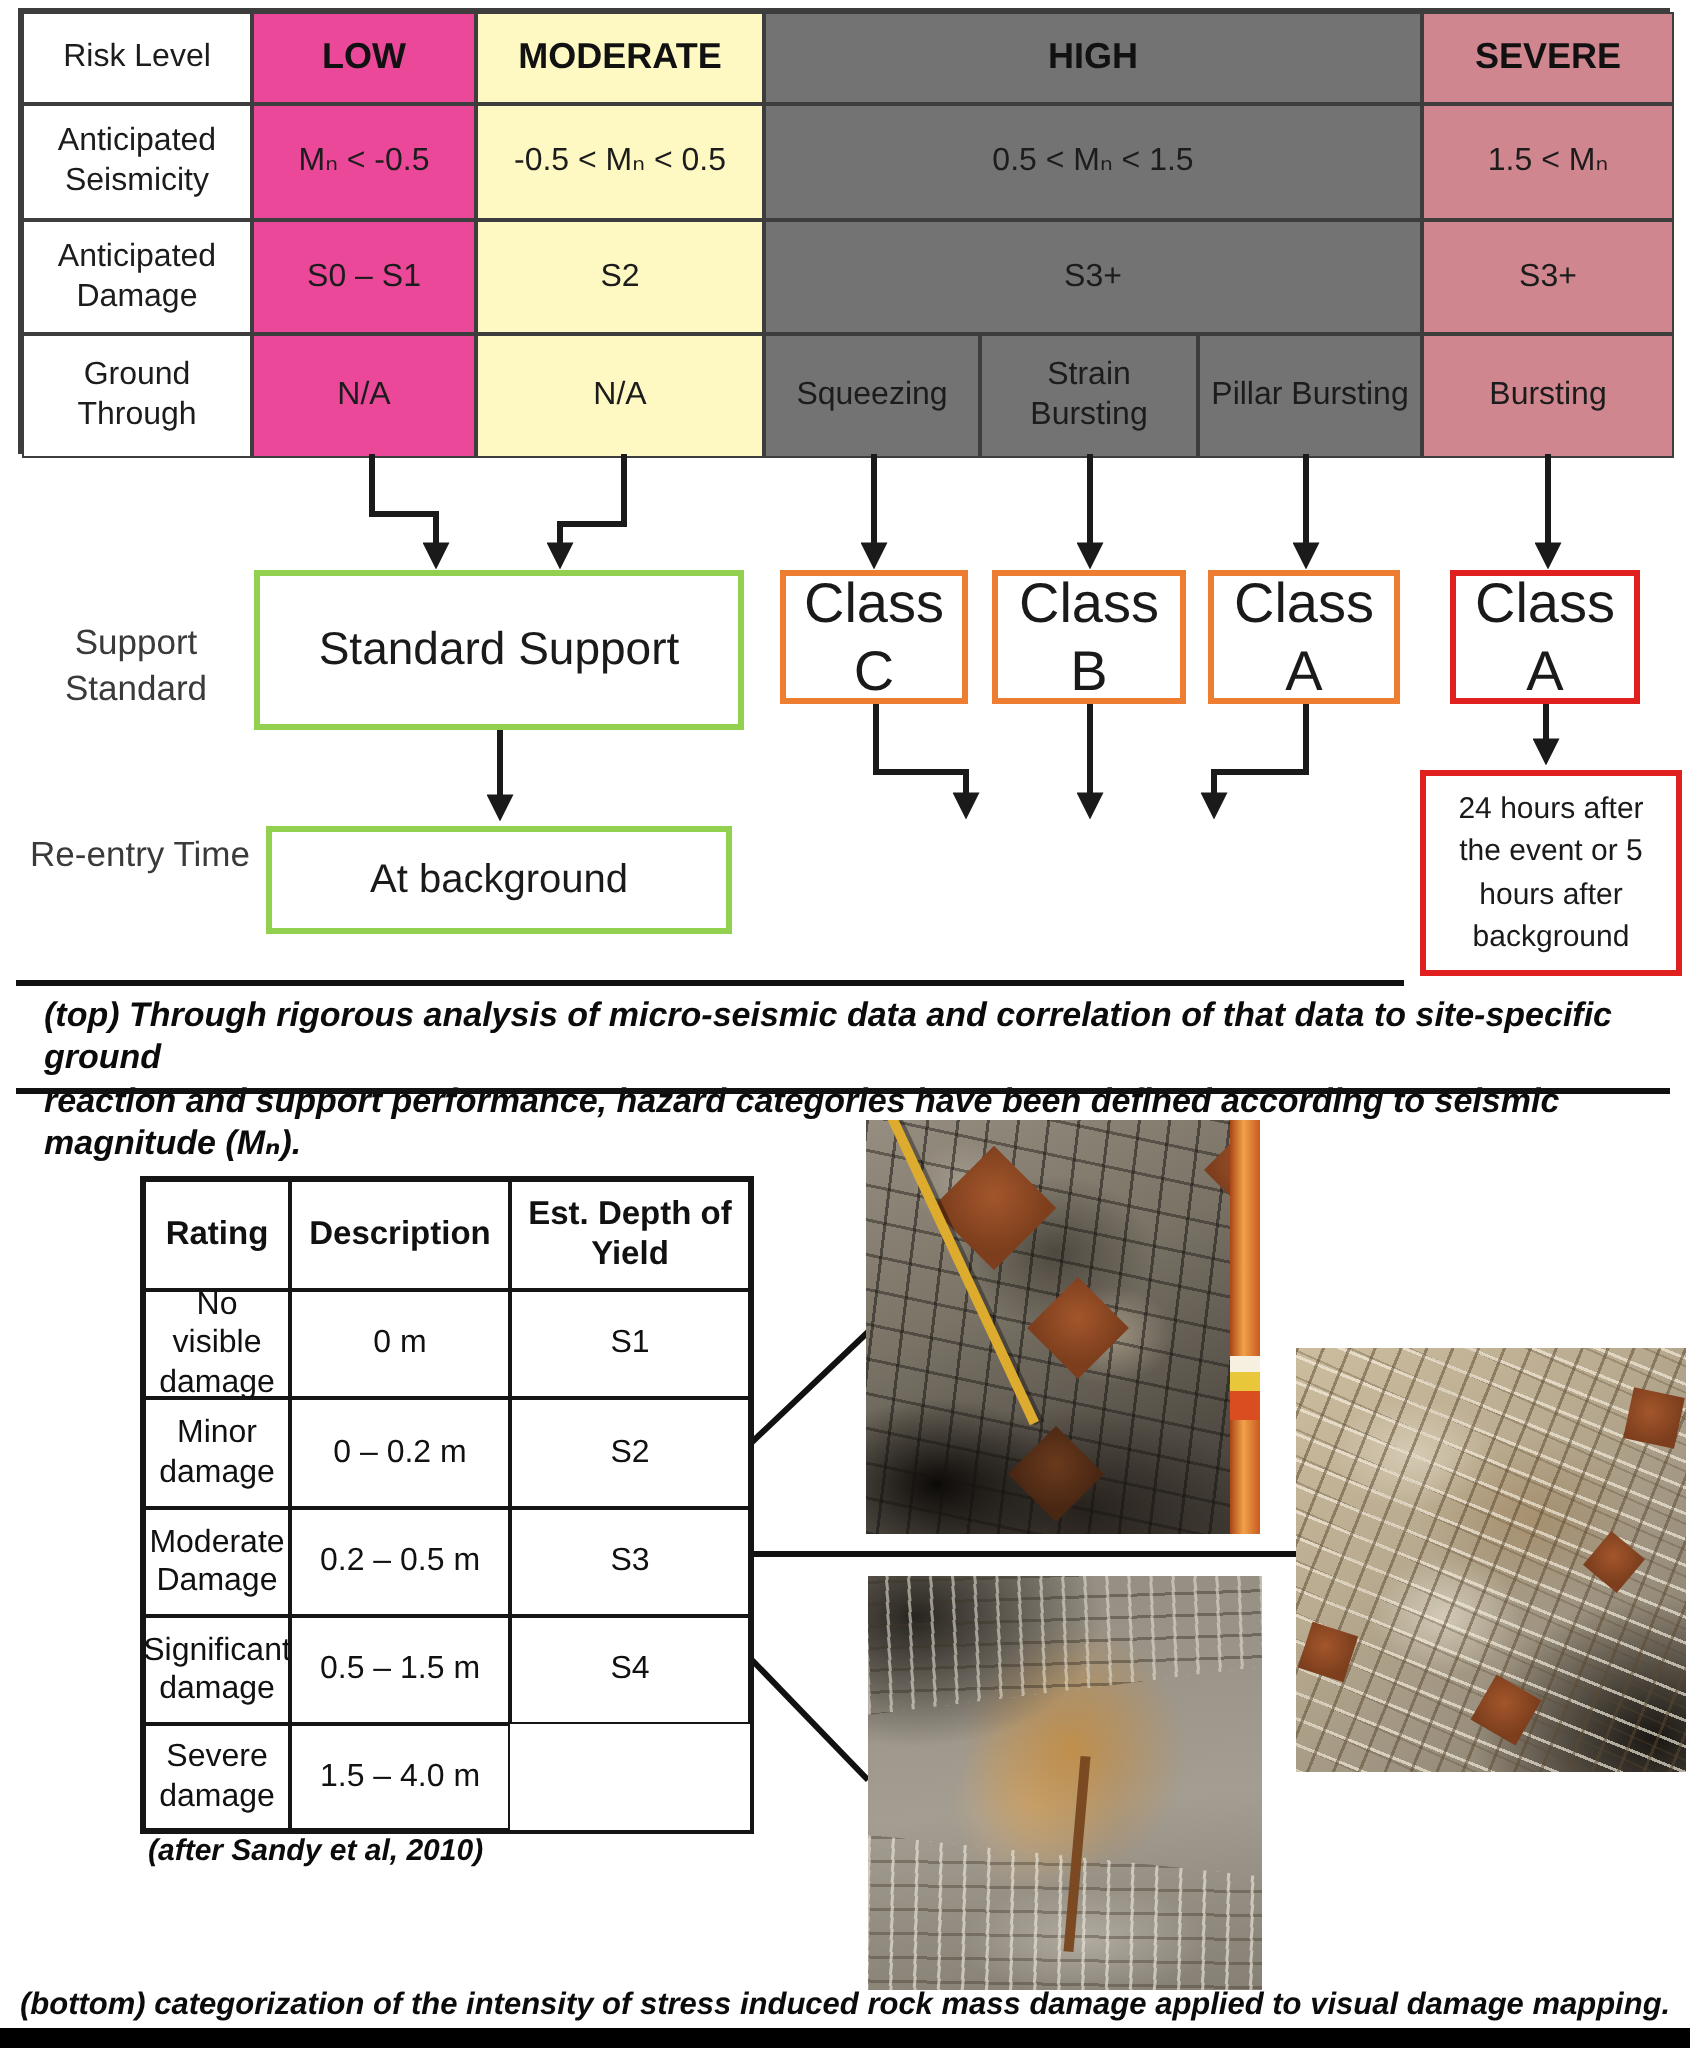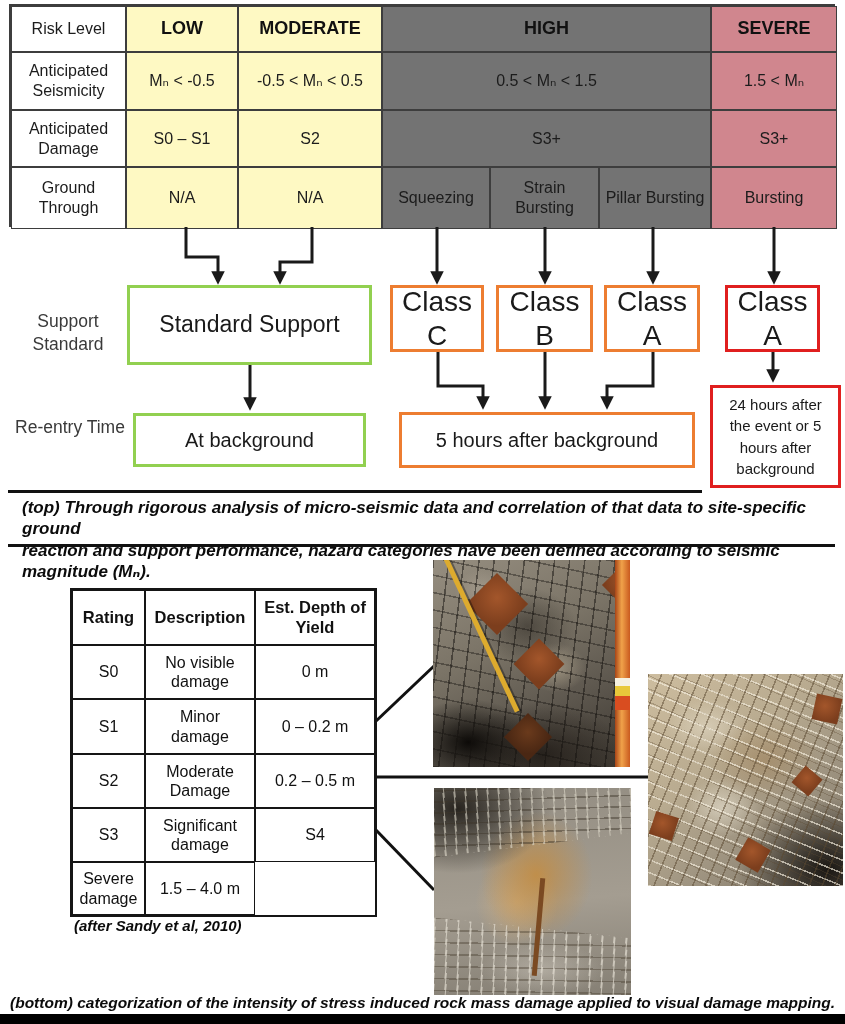--- a/index.html
+++ b/index.html
@@ -13,21 +13,21 @@
     grid-template-columns:115px 112px 144px 108px 109px 112px 126px;
     grid-template-rows:46px 58px 57px 62px;
     border:2px solid #3d3d3d;
   }
   .cell {
     border:1px solid #3d3d3d; display:flex; align-items:center; justify-content:center;
     text-align:center; font-size:16px; color:#1c1c1c; line-height:1.22; padding:2px 4px;
   }
   .cell.hdr { font-weight:bold; font-size:18px; color:#111; }
   .c-white { background:#fff; }
-  .c-low { background:#fef9c3;text-align:right; }
+  .c-low { background:#ec4899;text-align:right; }
   .c-mod { background:#fef9c3; }
   .c-high { background:#737373; }
   .c-sev { background:#d0868e; }
   .span3 { grid-column:span 3; }
 
   
   .flow-label {
     position:absolute; width:112px; text-align:center; font-size:17.5px;
     color:#3a3a3a; line-height:1.3;
   }
@@ -188,49 +188,48 @@
 
   <div class="flow-label fl-support">Support Standard</div>
   <div class="flow-label fl-reentry">Re-entry Time</div>
 
   <div class="fbox b-green bx-standard">Standard Support</div>
   <div class="fbox b-orange bx-classc">Class C</div>
   <div class="fbox b-orange bx-classb">Class B</div>
   <div class="fbox b-orange bx-classa-h">Class A</div>
   <div class="fbox b-red bx-classa-s">Class A</div>
   <div class="fbox b-green bx-atbg">At background</div>
-  <div class="fbox b-orange bx-5hr">5 hours after background</div>
   <div class="fbox b-red bx-24hr">24 hours after the event or 5 hours after background</div>
 
   <div class="rule rule-top"></div>
   <div class="caption cap-top">
     <div>(top) Through rigorous analysis of micro-seismic data and correlation of that data to site-specific ground</div>
     <div>reaction and support performance, hazard categories have been defined according to seismic magnitude (Mₙ).</div>
   </div>
   <div class="rule rule-bot"></div>
 
   <div class="damage-table">
     <div class="dcell dh">Rating</div>
     <div class="dcell dh">Description</div>
     <div class="dcell dh">Est. Depth of Yield</div>
 
-    <div class="dcell">S0</div>
     <div class="dcell col-desc">No visible damage</div>
     <div class="dcell">0 m</div>
 
     <div class="dcell">S1</div>
     <div class="dcell col-desc">Minor damage</div>
     <div class="dcell">0 – 0.2 m</div>
 
     <div class="dcell">S2</div>
     <div class="dcell col-desc">Moderate Damage</div>
     <div class="dcell">0.2 – 0.5 m</div>
 
     <div class="dcell">S3</div>
     <div class="dcell col-desc">Significant damage</div>
+    <div class="dcell">0.5 – 1.5 m</div>
 
     <div class="dcell">S4</div>
     <div class="dcell col-desc">Severe damage</div>
     <div class="dcell">1.5 – 4.0 m</div>
   </div>
 
   <div class="caption cap-source">(after Sandy et al, 2010)</div>
 
   <div class="photo photo-top">
     <div class="mesh"></div>

